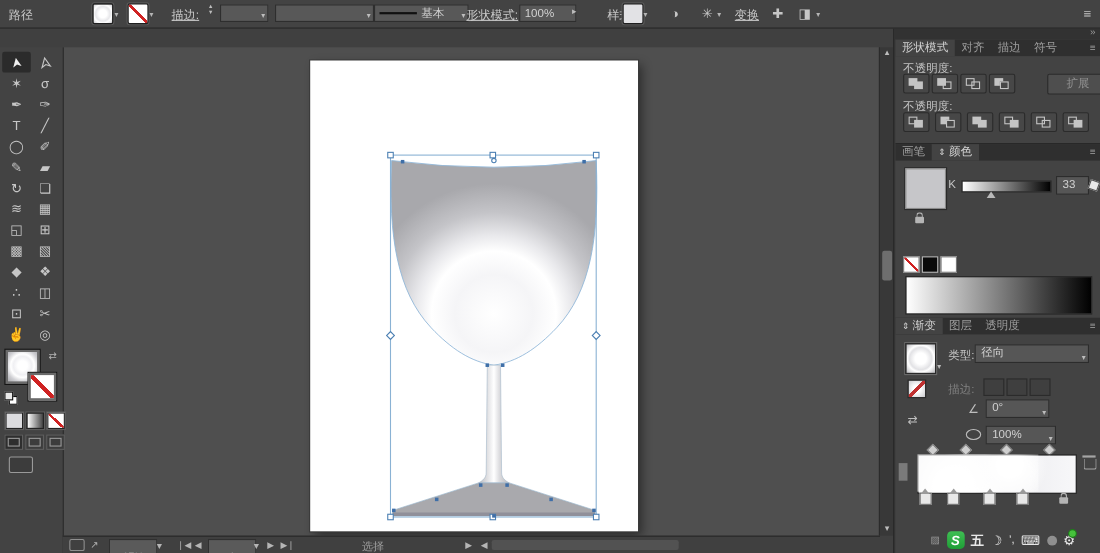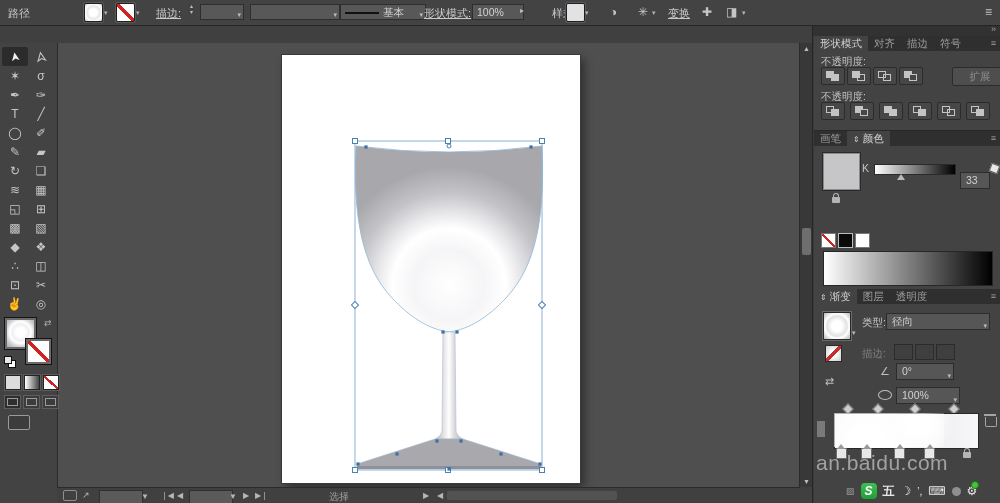--- a/index.html
+++ b/index.html
@@ -406,21 +406,21 @@
       <div class="ptabs">
         <span class="ptab">画笔</span>
         <span class="ptab active"><span style="font-size:8px">⇕</span> <span>颜色</span></span>
         <span class="pmenu">≡</span>
       </div>
       <div class="abs" style="left:9px;top:22px;width:35px;height:35px;background:#c6c6c9;border:1px solid #8a8a8a;box-shadow:0 0 0 1px #2a2a2a"></div>
       <span class="mini-lock" style="left:18px;top:66px"></span>
       <span class="sublabel" style="left:48px;top:31px">K</span>
       <div class="abs" style="left:60px;top:33px;width:80px;height:9px;background:linear-gradient(90deg,#ffffff,#000000);border:1px solid #2a2a2a"></div>
       <div class="abs" style="left:83px;top:43px;width:0;height:0;border-left:4px solid transparent;border-right:4px solid transparent;border-bottom:6px solid #b9b9b9"></div>
-      <span class="pdd" style="left:146px;top:41px;width:18px">33</span>
+      <span class="pdd" style="left:146px;top:29px;width:18px">33</span>
       <span class="abs" style="left:176px;top:33px;width:7px;height:7px;background:#e8e8e8;transform:rotate(20deg);border:1px solid #555"></span>
       <div class="abs" style="left:7px;top:102px;width:13px;height:13px;border:1px solid #777;background:linear-gradient(to top right,transparent 44%,#cf2222 44%,#cf2222 56%,transparent 56%),#fff"></div>
       <div class="abs" style="left:24px;top:102px;width:13px;height:13px;border:1px solid #bdbdbd;background:#0a0a0a"></div>
       <div class="abs" style="left:41px;top:102px;width:13px;height:13px;border:1px solid #777;background:#ffffff"></div>
       <div class="abs" style="left:9px;top:120px;width:168px;height:33px;border:1px solid #272727;background:linear-gradient(90deg,#ffffff,#000000)"></div>
     </div>
 
     <div class="panel" style="top:264px;height:214px;border-bottom:none">
       <div class="ptabs">
         <span class="ptab active"><span style="font-size:8px">⇕</span> <span>渐变</span></span>
@@ -455,21 +455,20 @@
       <div id="grad-bar"></div>
       <div id="wm-blob"></div>
       <div id="grad-stops">
           <div class="gstop" style="left: 21.72px;"></div>
           <div class="gstop" style="left: 47.46px;"></div>
           <div class="gstop" style="left: 80.35px;"></div>
           <div class="gstop" style="left: 110.38px;"></div>
         </div>
       <span class="mini-lock" style="left:149px;top:163px"></span>
       <span class="mini-trash" style="left:171px;top:128px"></span>
-      <span id="watermark">an.baidu.com</span>
     </div>
   </div>
 
   <div id="ime" class="abs">
     <span class="imeg" style="font-size:9px;color:#9a9a9a">▨</span>
     <span id="sogou-logo">S</span>
     <span class="imeg" style="font-weight:bold">五</span>
     <span class="imeg">☽</span>
     <span class="imeg" style="font-size:10px">’,</span>
     <span class="imeg">⌨</span>

